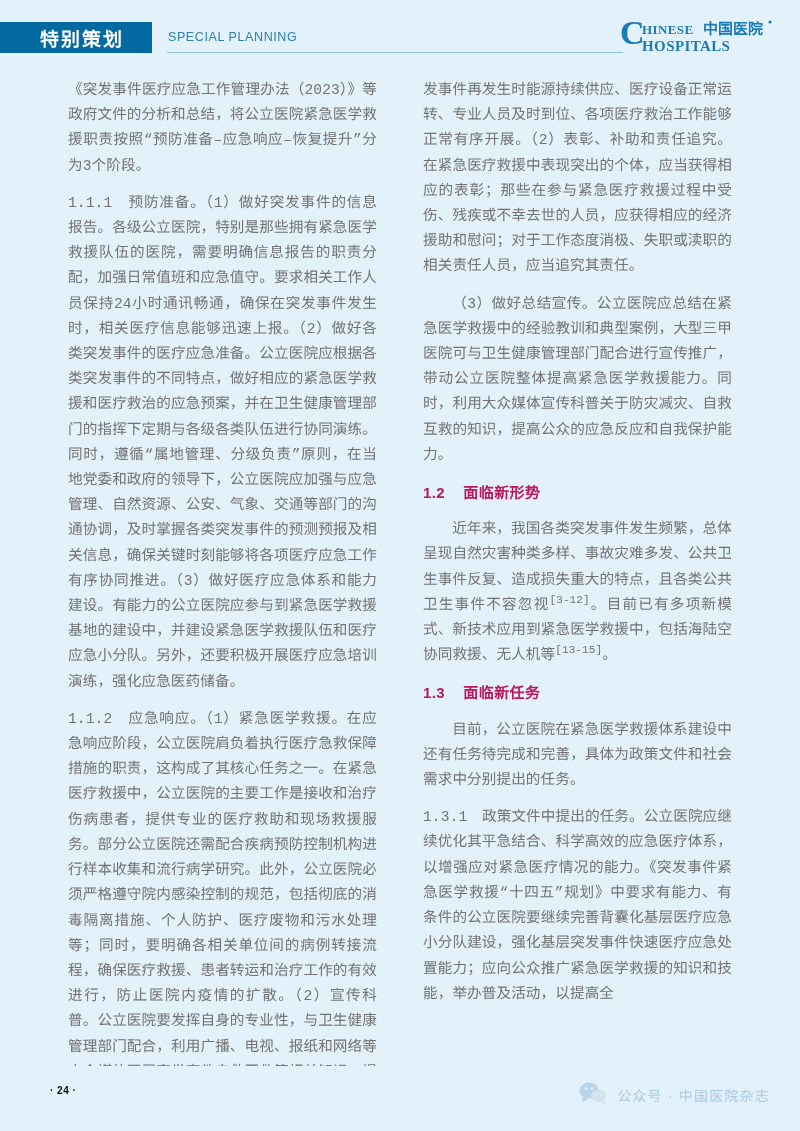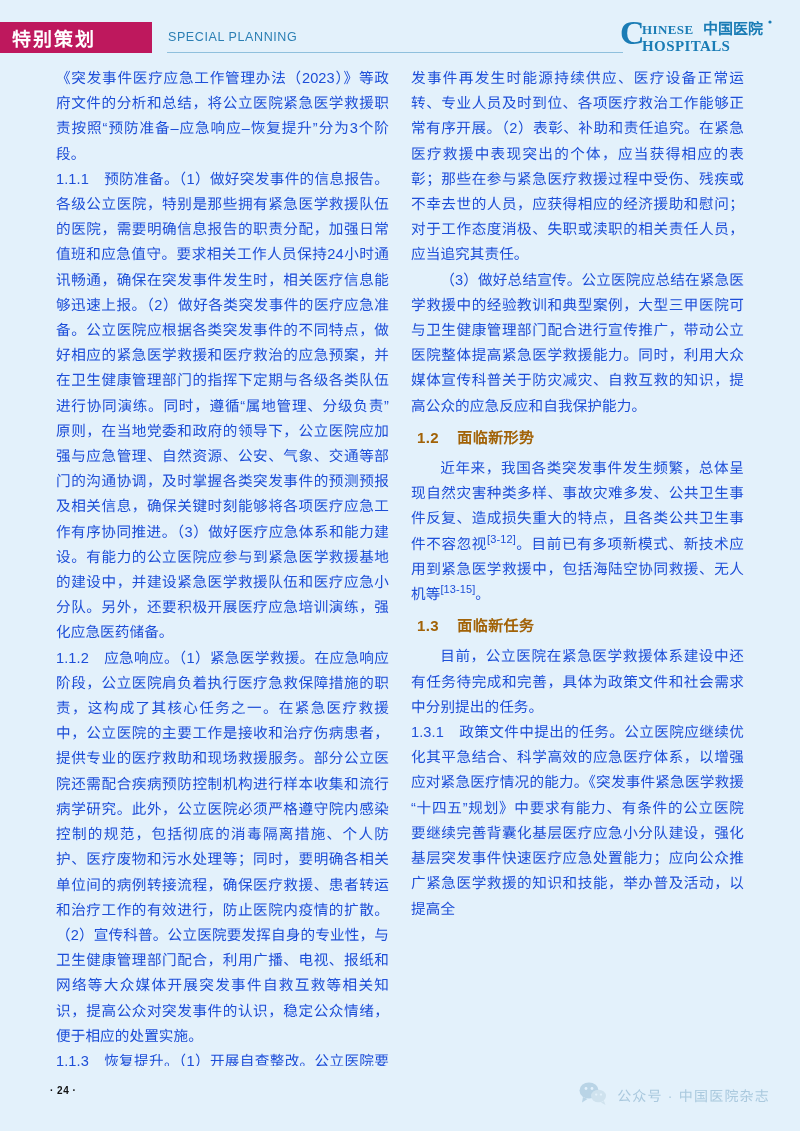--- a/index.html
+++ b/index.html
@@ -19,23 +19,24 @@
   .page-header {
     position: relative;
     height: 62px;
   }
   .header-banner {
     position: absolute;
     left: 0;
     top: 22px;
     width: 152px;
     height: 31px;
-    background: #be185d;
+    background: #0369a1;
     display: flex;
     align-items: center;
+    justify-content: center;
   }
   .header-banner-label {
     color: #ffffff;
     font-family: "Liberation Serif", "DejaVu Serif", serif;
     font-weight: bold;
     font-size: 19px;
     letter-spacing: 2px;
     padding-left: 12px;
   }
   .header-en {
@@ -75,37 +76,37 @@
     display: flex;
     gap: 22px;
     padding: 0 56px 0 56px;
     box-sizing: border-box;
   }
   .column {
     width: 338px;
     overflow: hidden;
   }
   p.body-text {
-    margin: 0;
+    margin: 12px;
     font-size: 14.6px;
     line-height: 25.2px;
-    color: #1d4ed8;
+    color: #737373;
     text-align: justify;
     text-justify: inter-ideograph;
     letter-spacing: 0.1px;
-    font-family: Liberation Sans, sans-serif;
+    font-family: Liberation Mono, monospace;
   }
   p.indent {
     text-indent: 2em;
   }
   h3.section-heading {
-    margin: 6px;
+    margin: 12px;
     font-size: 15px;
     line-height: 25.2px;
-    color: #a16207;
+    color: #be185d;
     font-weight: bold;
     font-family: "Liberation Sans", sans-serif;
     letter-spacing: 0.4px;
   }
   .sup {
     font-size: 11px;
     vertical-align: super;
     line-height: 0;
   }
 

